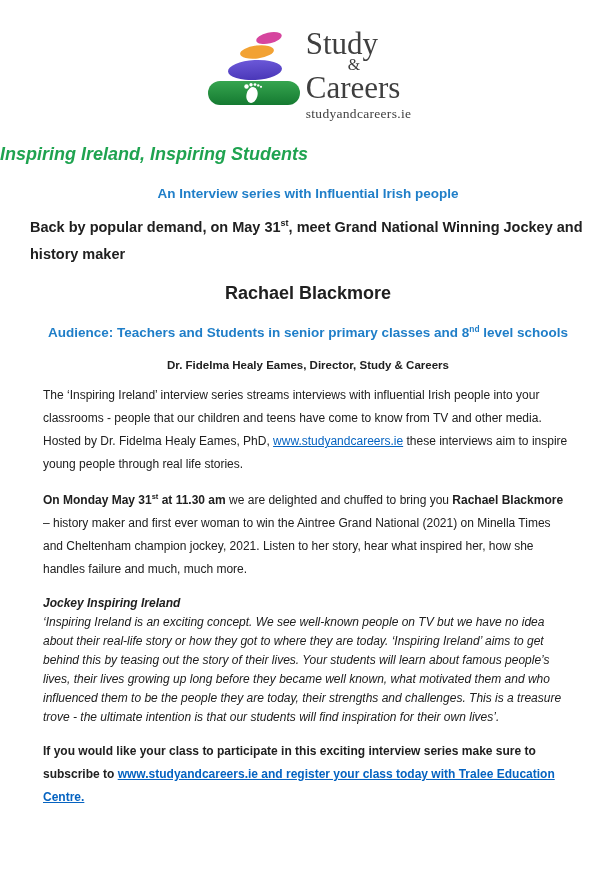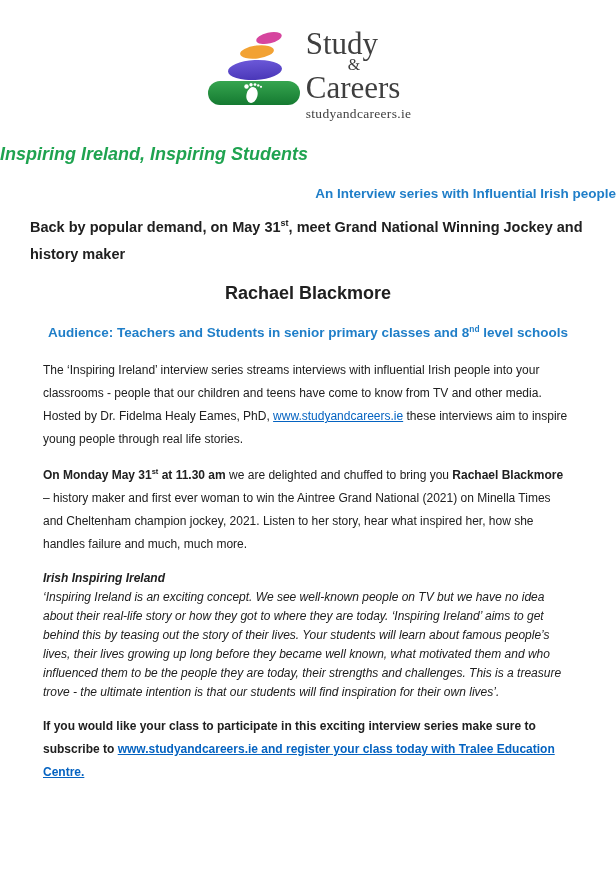--- a/index.html
+++ b/index.html
@@ -14,21 +14,21 @@
   .brand{display:flex;justify-content:center;align-items:flex-start;padding-top:13px;}
   .brand-col{margin-left:4px;font-family:"Liberation Serif",serif;color:#3f3f3f;}
   .brand-study{font-size:31px;line-height:29px;}
   .brand-amp{font-size:16px;line-height:14px;padding-left:42px;}
   .brand-careers{font-size:31px;line-height:31px;}
   .brand-site{font-family:"Liberation Serif",serif;font-size:13.5px;color:#3f3f3f;
     text-align:center;margin-top:3px;letter-spacing:0.3px;}
 
   
   .title{color:var(--green);font-weight:bold;font-style:italic;font-size:18px;text-align:left;margin-top:22px;}
-  .subtitle{color:var(--blue);font-weight:bold;font-size:13.5px;text-align:right;margin-top:21px;}
+  .subtitle{color:var(--blue);font-weight:bold;font-size:13.5px;text-align:center;margin-top:21px;}
   .intro{font-weight:bold;font-size:14.5px;text-align:left;line-height:27px;margin-top:13px;padding:0 30px;}
   .speaker{font-weight:bold;font-size:18px;text-align:center;margin-top:15px;}
   .audience{color:var(--blue);font-weight:bold;font-size:13.5px;line-height:26px;text-align:center;margin-top:16px;padding:0 40px;}
   .byline{font-weight:bold;font-size:11.5px;text-align:center;margin-top:13px;}
 
   
   .content{padding:0 43px;}
   .para{font-size:12px;line-height:23px;margin:13px 0 0 0;}
   .about-h{font-weight:bold;font-style:italic;font-size:12px;line-height:19px;margin-top:13px;}
   .about-p{font-style:italic;font-size:12px;line-height:19px;margin:0;}
@@ -79,27 +79,28 @@
 
   <div class="title">Inspiring Ireland, Inspiring Students</div>
   <div class="subtitle">An Interview series with Influential Irish people</div>
 
   <div class="intro"><span>Back by popular demand, on May 31</span><sup>st</sup><span>, meet Grand National Winning Jockey and history maker</span></div>
 
   <div class="speaker">Rachael Blackmore</div>
 
   <div class="audience"><span>Audience: Teachers and Students in senior primary classes and 8</span><sup>nd</sup><span> level schools</span></div>
 
+  <div class="byline">Dr. Fidelma Healy Eames, Director, Study &amp; Careers</div>
 
   <div class="content">
 
     <p class="para"><span>The ‘Inspiring Ireland’ interview series streams interviews with influential Irish people into your classrooms - people that our children and teens have come to know from TV and other media. Hosted by Dr. Fidelma Healy Eames, PhD, </span><a class="link">www.studyandcareers.ie</a><span> these interviews aim to inspire young people through real life stories.</span></p>
 
     <p class="para"><b>On Monday May 31</b><sup><b>st</b></sup><b> at 11.30 am</b><span> we are delighted and chuffed to bring you </span><b>Rachael Blackmore</b><span> – history maker and first ever woman to win the Aintree Grand National (2021) on Minella Times and Cheltenham champion jockey, 2021. Listen to her story, hear what inspired her, how she handles failure and much, much more.</span></p>
 
-    <div class="about-h">Irish Inspiring Ireland</div>
+    <div class="about-h">Jockey Inspiring Ireland</div>
     <p class="about-p">‘Inspiring Ireland is an exciting concept. We see well-known people on TV but we have no idea about their real-life story or how they got to where they are today. ‘Inspiring Ireland’ aims to get behind this by teasing out the story of their lives. Your students will learn about famous people’s lives, their lives growing up long before they became well known, what motivated them and who influenced them to be the people they are today, their strengths and challenges. This is a treasure trove - the ultimate intention is that our students will find inspiration for their own lives’.</p>
 
     <p class="subscribe"><span>If you would like your class to participate in this exciting interview series make sure to subscribe to </span><a class="link">www.studyandcareers.ie and register your class today with Tralee Education Centre.</a></p>
   </div>
 
 
 </div>
 
 </body></html>

